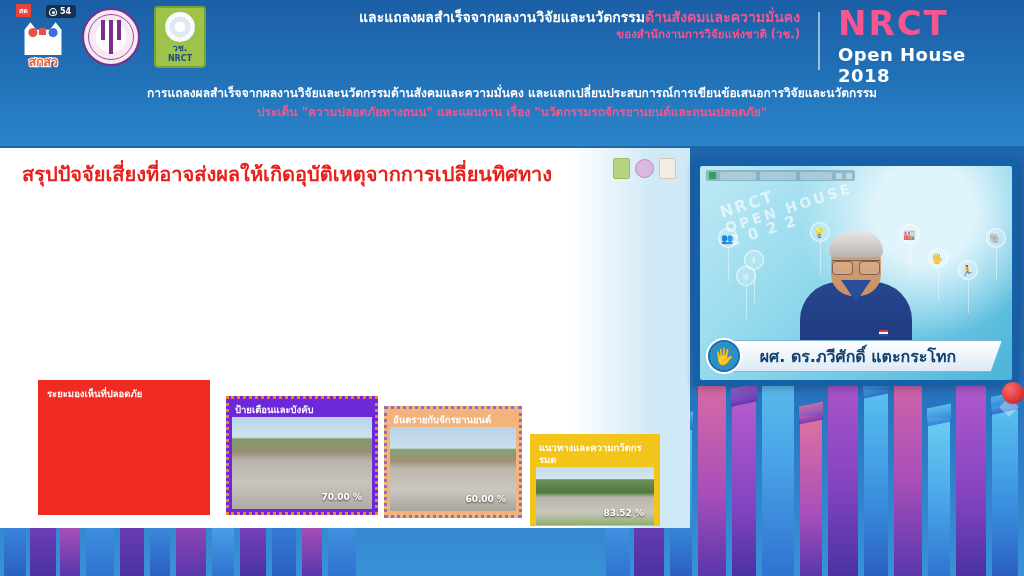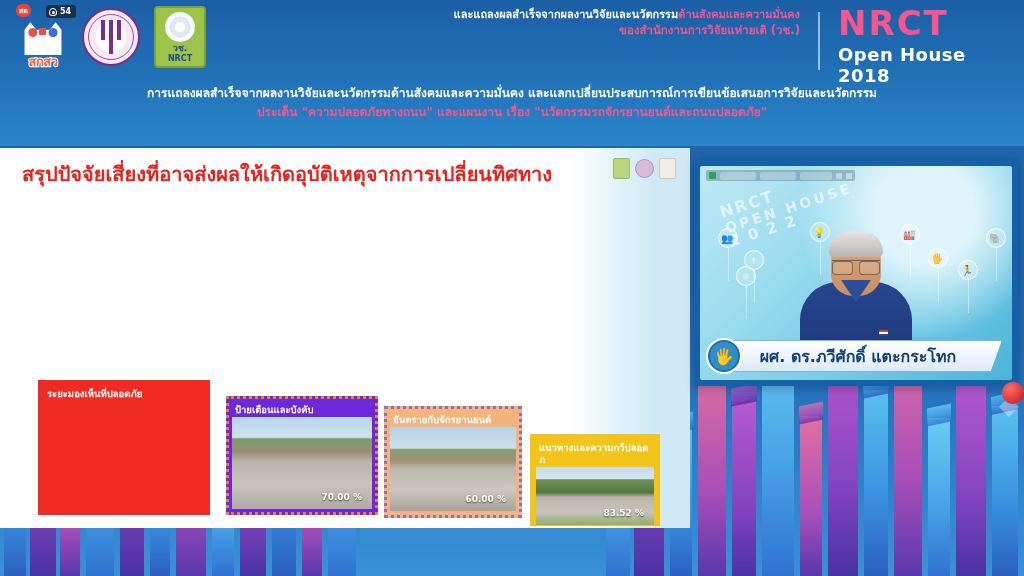--- a/index.html
+++ b/index.html
@@ -74,21 +74,21 @@
     background:#e8514a;
   }
   .logo-sakso .word {
     font-size: 13px; font-weight: 700; color: #f2633a; letter-spacing: -.5px;
     -webkit-text-stroke: 2px #fff; paint-order: stroke fill;
     line-height: 1;
   }
   .badge-live {
     position: absolute; left: -2px; top: -2px;
     background: #e8443c; color: #fff; font-size: 7px; font-weight: 700;
-    padding: 1px 3px; border-radius: 6px;
+    padding: 1px 3px; border-radius: 0;
   }
   .badge-viewers {
     position: absolute; left: 28px; top: -1px;
     background: rgba(20,32,48,.75); color: #fff; font-size: 8px;
     padding: 2px 5px 2px 3px; border-radius: 3px;
     display: flex; align-items: center; gap: 3px; font-weight: 600;
   }
   .eye { width: 8px; height: 8px; border: 1px solid #fff; border-radius: 50% 50% 50% 50%/ 60% 60% 40% 40%; position: relative; }
   .eye:after { content:""; position:absolute; left:2px; top:2px; width:3px; height:3px; background:#fff; border-radius:50%; }
 
@@ -122,21 +122,21 @@
   }
   .logo-nrct .t1 { font-size: 9px; font-weight: 700; color: #1e4b8f; line-height: 1; }
   .logo-nrct .t2 { font-size: 8px; font-weight: 700; color: #1e4b8f; line-height: 1; }
 
   .head-text {
     position: absolute; left: 330px; top: 8px; width: 470px;
     text-align: right; line-height: 1.35;
   }
   .head-text .l1 { font-size: 11.5px; font-weight: 700; color: #ffffff; }
   .head-text .l1 .pink { color: #f7558f; }
-  .head-text .l2 { font-size: 11px; font-weight: 700; color: #ffffff; }
+  .head-text .l2 { font-size: 14px; font-weight: 700; color: #ffffff; }
   .head-text .l2 .pink { color: #f7558f; }
   .head-text .l3 { font-size: 11.5px; font-weight: 700; color: #f7558f; }
 
   .divider-v {
     position: absolute; left: 818px; top: 12px; width: 2px; height: 58px;
     background: rgba(255,255,255,.55);
   }
   .brand { position: absolute; left: 838px; top: 6px; }
   .brand .nrct {
     font-size: 34px; font-weight: 800; color: #f7558f; letter-spacing: 2px; line-height: 1;
@@ -379,21 +379,21 @@
 
       <div class="logo-nrct">
         <div class="gear"></div>
         <div class="t1">วช.</div>
         <div class="t2">NRCT</div>
       </div>
     </div>
 
     <div class="head-text">
       <div class="l2"><span>และแถลงผลสำเร็จจากผลงานวิจัยและนวัตกรรม</span><span class="pink">ด้านสังคมและความมั่นคง</span></div>
-      <div class="l3">ของสำนักงานการวิจัยแห่ายเติ (วช.)</div>
+      <div class="l3">ของสำนักงานการวิจัยแห่งชาติ (วช.)</div>
     </div>
 
     <div class="divider-v"></div>
 
     <div class="brand">
       <div class="nrct">NRCT</div>
       <div class="oh">Open House 2018</div>
     </div>
 
     <div class="sub-bar">
@@ -425,21 +425,21 @@
     </div>
 
     <div class="card c-pur" style="left:384px; top:258px; width:138px; height:112px;">
       <div class="cap">อันตรายกับจักรยานยนต์</div>
       <div class="photo ph3" style="height:84px;">
         <div class="pct">60.00 %</div>
       </div>
     </div>
 
     <div class="card c-ylw" style="left:530px; top:286px; width:130px; height:92px;">
-      <div class="cap">แนวทางและความกว้ปลอดภ</div>
+      <div class="cap">แนวทางและความกว้ตกรรมด</div>
       <div class="photo ph4" style="height:58px;">
         <div class="pct">83.52 %</div>
       </div>
     </div>
 
   </div>
 
   <div class="video">
     <div class="video-inner">
 

